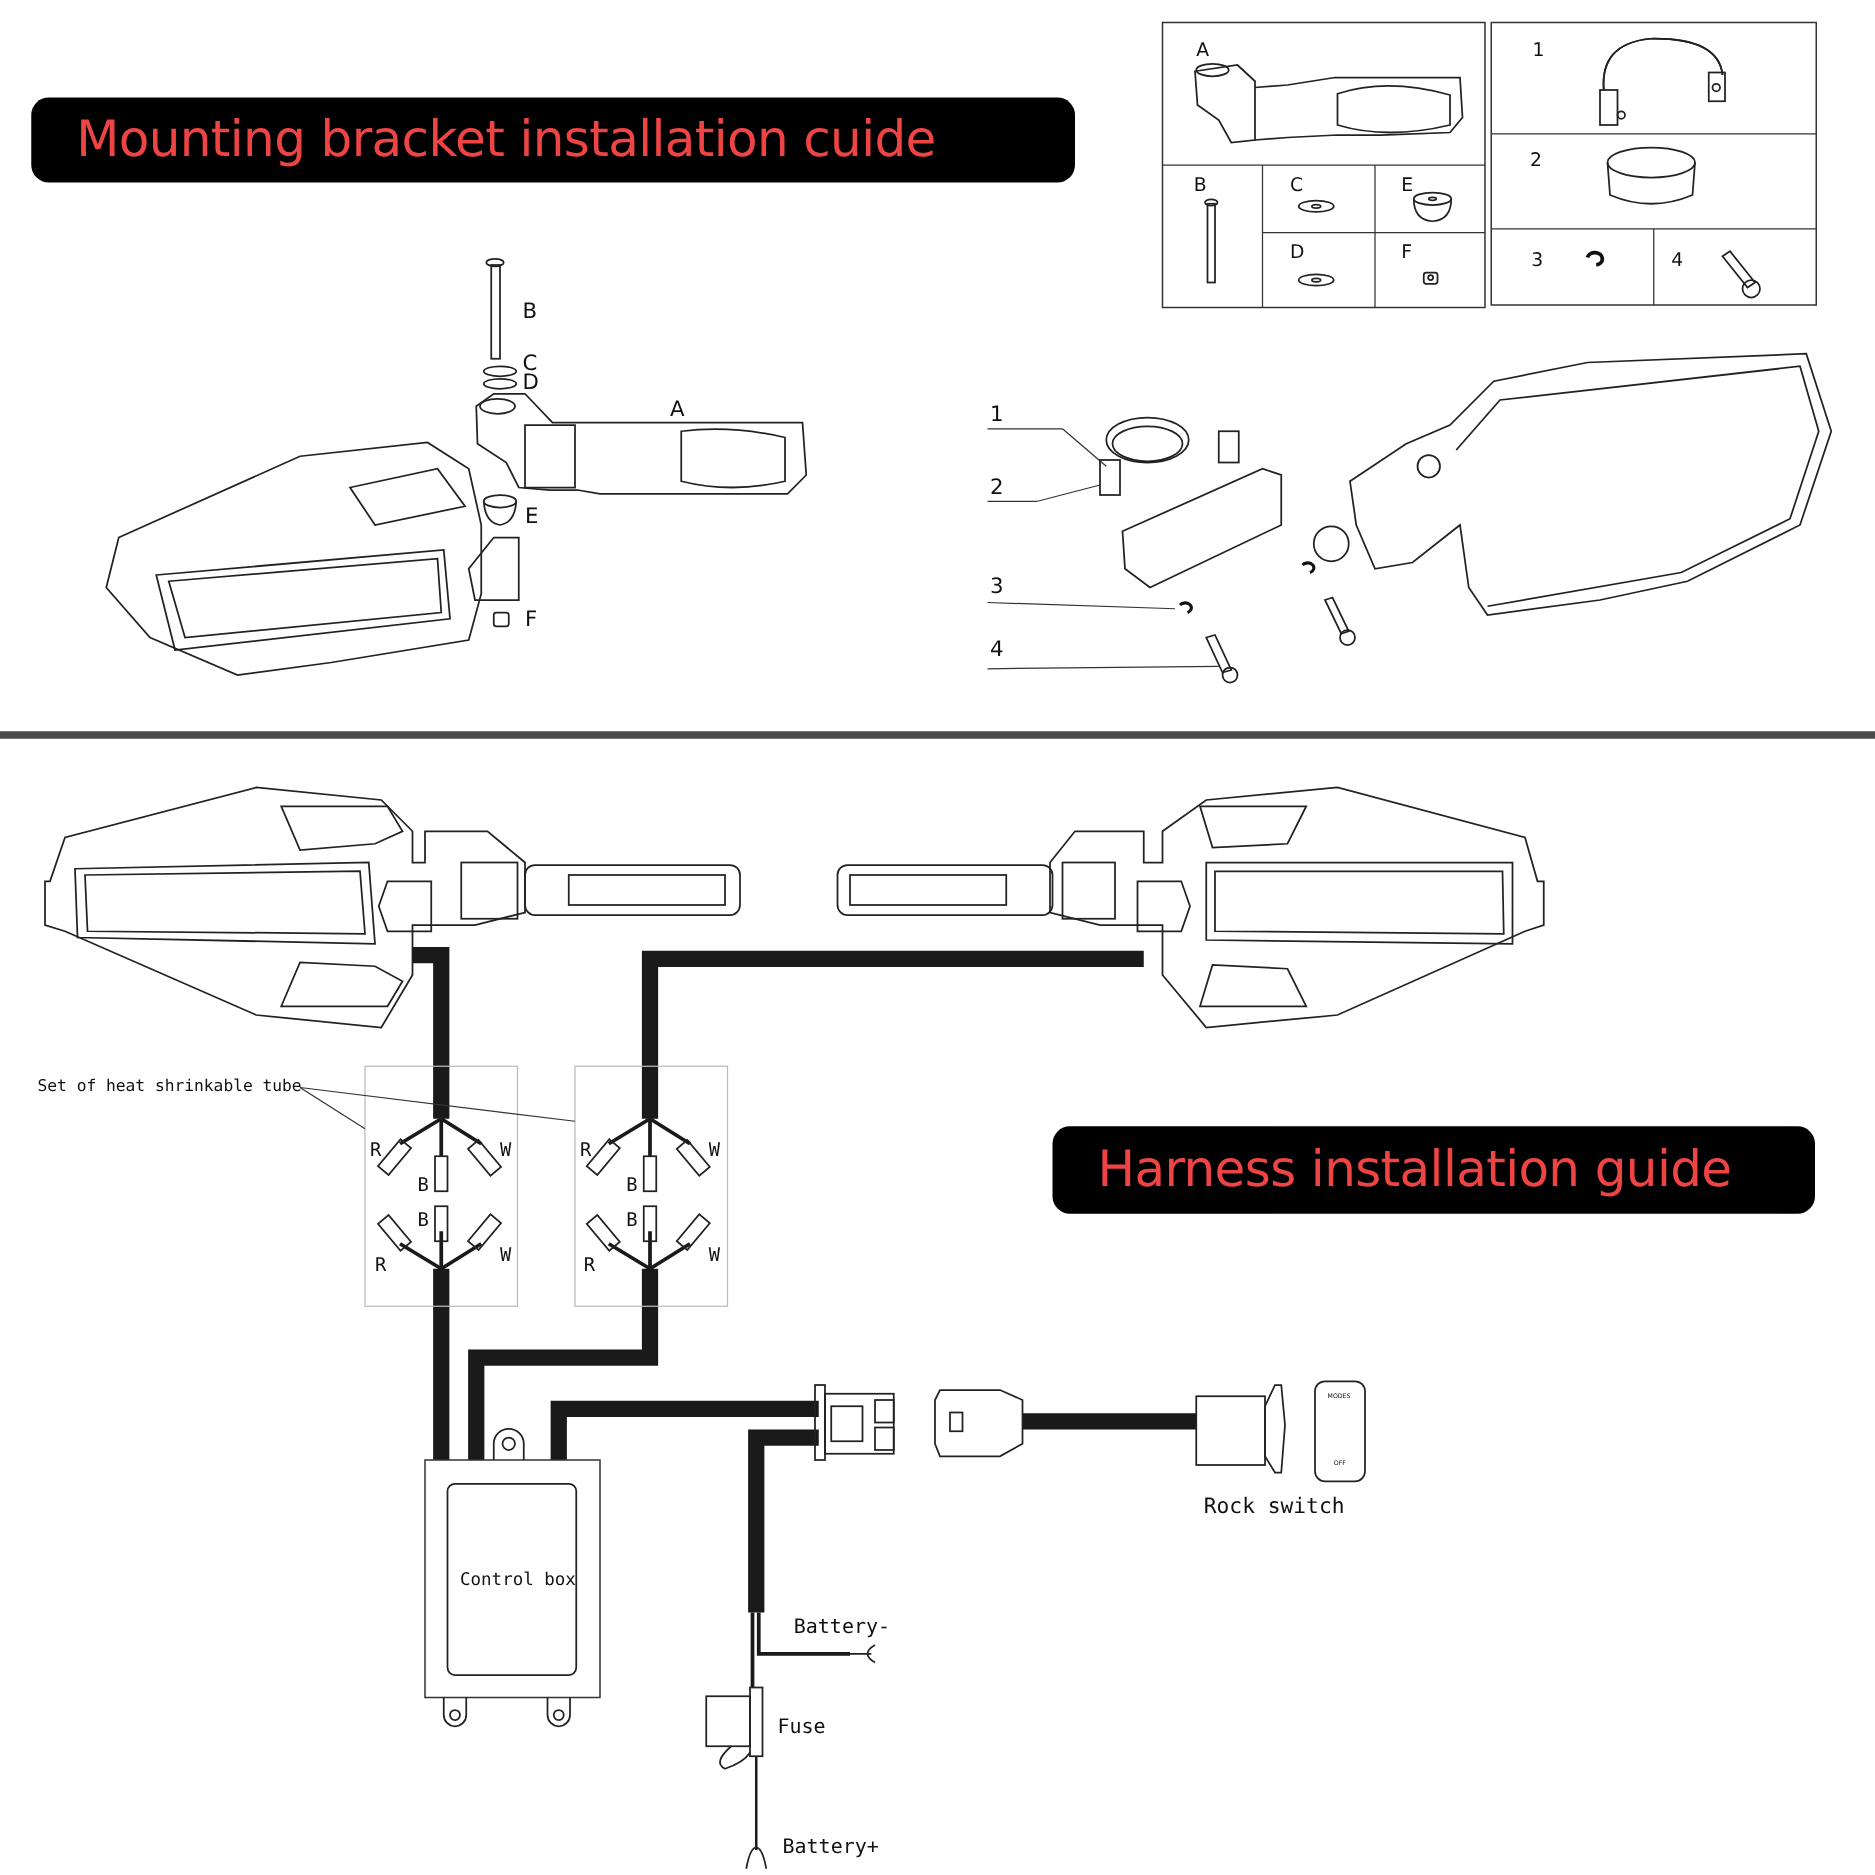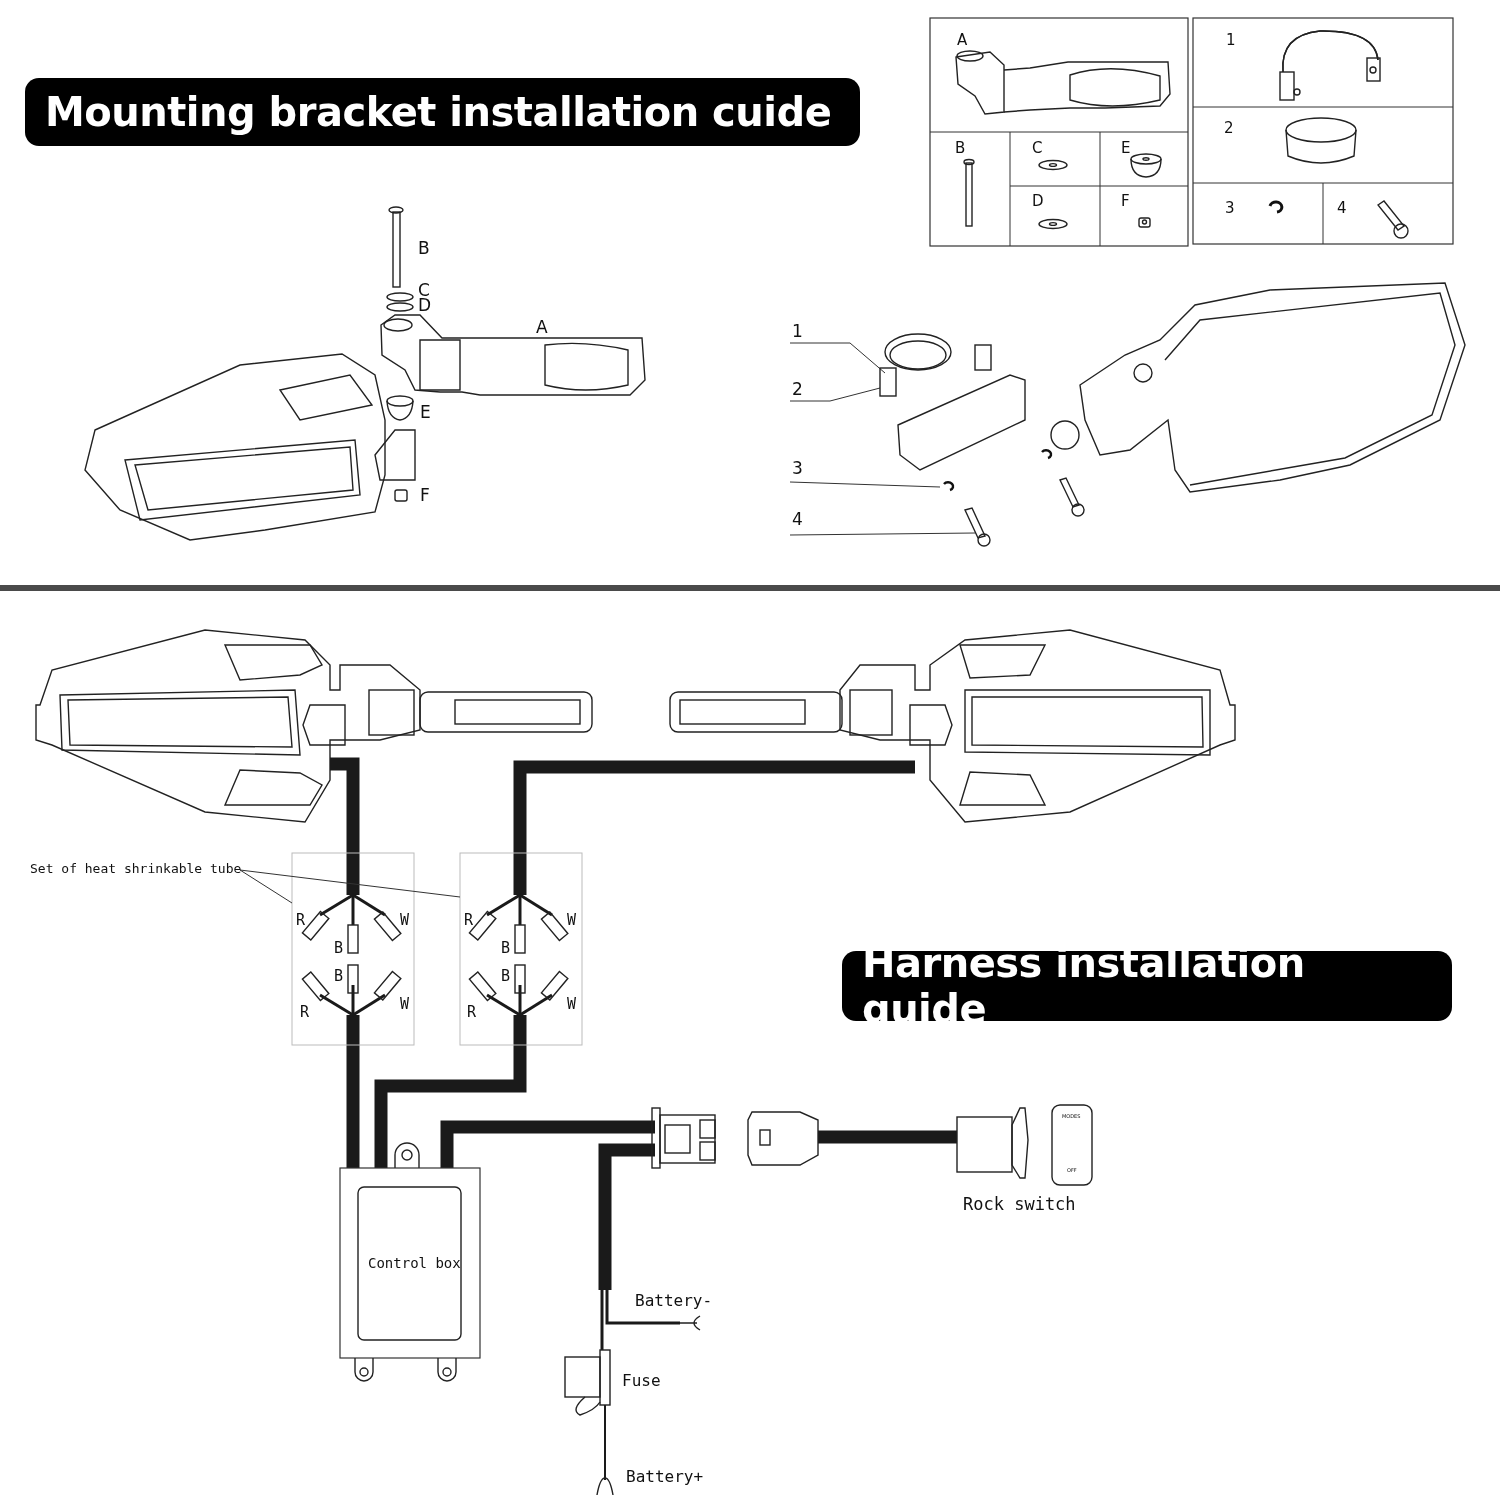--- a/index.html
+++ b/index.html
@@ -1,19 +1,19 @@
 <!DOCTYPE html>
 <html><head>
 <meta charset="utf-8">
 <style>
   html,body{margin:0;padding:0;background:#ffffff;}
   body{width:1500px;height:1500px;position:relative;overflow:hidden;font-family:"DejaVu Sans",sans-serif;}
-  .banner{position:absolute;background:#000;color:#ffffff;border-radius:14px;font-family:"DejaVu Sans",sans-serif;font-weight:bold;display:flex;align-items:center;padding:0 20px;box-sizing:border-box;letter-spacing:-0.5px;}
+  .banner{position:absolute;background:#000;color:#ef4444;border-radius:14px;font-family:"DejaVu Sans",sans-serif;font-weight:normal;display:flex;align-items:center;padding:0 36px;box-sizing:border-box;letter-spacing:-0.5px;}
   #banner-top{left:25px;top:78px;width:835px;height:68px;font-size:40px;}
-  #banner-bottom{left:842px;top:951px;width:610px;height:70px;font-size:40px;}
+  #banner-bottom{left:842px;top:901px;width:610px;height:70px;font-size:40px;}
   svg{position:absolute;left:0;top:0;}
   .lbl{font-family:"DejaVu Sans",sans-serif;fill:#111;}
   .mono{font-family:"DejaVu Sans Mono",monospace;fill:#111;}
   .ln{fill:none;stroke:#222;stroke-width:1.4;}
   .thin{fill:none;stroke:#333;stroke-width:1;}
   .wire{fill:none;stroke:#1a1a1a;stroke-linejoin:miter;}
   .box{fill:#fff;stroke:#333;stroke-width:1.2;}
   .faint{fill:none;stroke:#bbb;stroke-width:1;}
 </style>
 </head>

